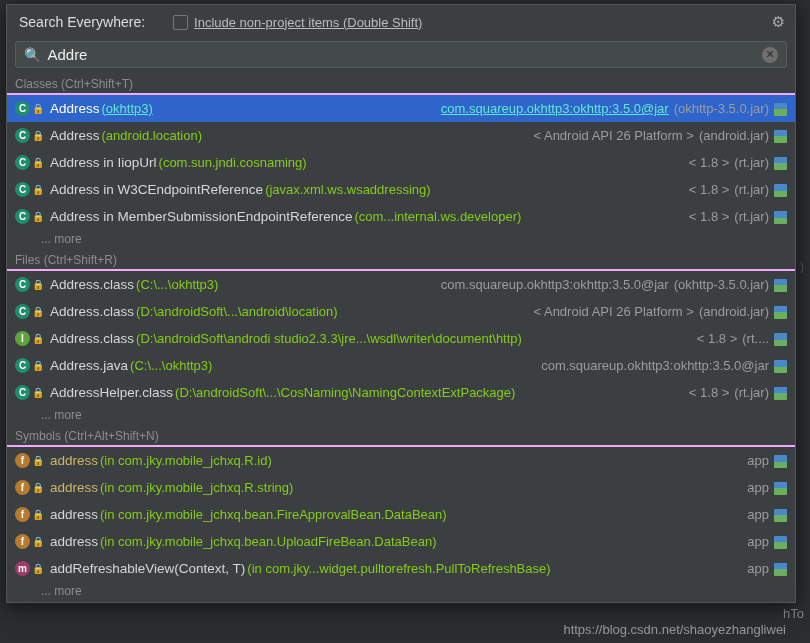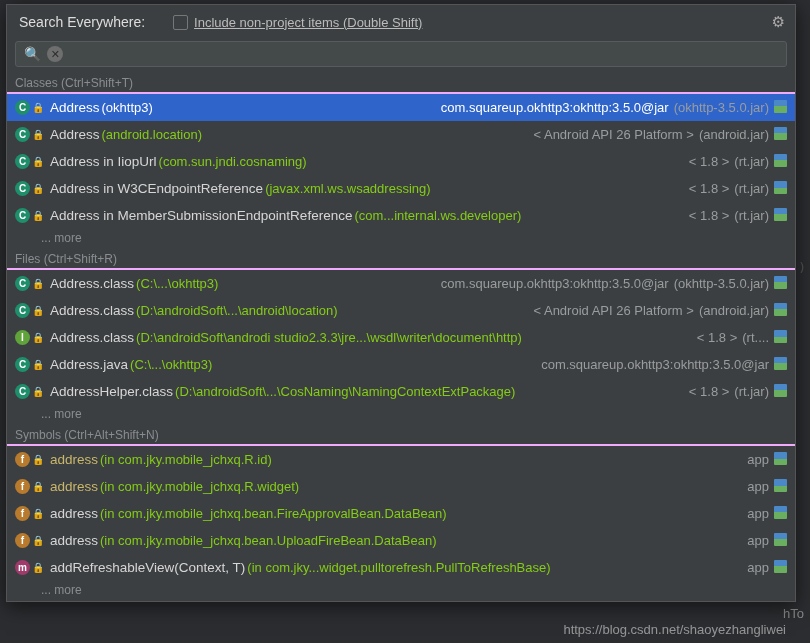--- a/index.html
+++ b/index.html
@@ -125,21 +125,21 @@
     align-items: center;
     padding: 4px 8px 4px 8px;
     height: 27px;
     white-space: nowrap;
     overflow: hidden;
   }
   .row.selected {
     background: #2f65ca;
     color: #fff;
   }
-  .row.selected .dim, .row.selected .right-dim { color: #ffffff; }
+  .row.selected .dim, .row.selected .right-dim { color: #5eead4; text-decoration: underline; }
   .row.selected .name { color: #fff; }
   .type-icon {
     width: 15px;
     height: 15px;
     border-radius: 50%;
     display: inline-flex;
     align-items: center;
     justify-content: center;
     font-size: 10px;
     font-weight: bold;
@@ -164,21 +164,21 @@
   }
   .name-yellow { color: #c9b76a; }
   .dim {
     color: #84cc16;
     font-size: 13px;
     margin-left: 2px;
   }
   .spacer { flex: 1; min-width: 6px; }
   .right {
     display: flex;
-    align-items: flex-start;
+    align-items: flex-end;
     gap: 5px;
     flex-shrink: 1;
     overflow: hidden;
   }
   .right-dim { color: #9a9c9e; font-size: 13px; white-space: nowrap; overflow: hidden; text-overflow: ellipsis; }
   .jar-label { color: #9a9c9e; font-size: 13px; }
   .src-icon {
     width: 13px;
     height: 13px;
     display: inline-block;
@@ -234,20 +234,21 @@
 
   <div class="popup-header">
     <span class="popup-title">Search Everywhere:</span>
     <span class="checkbox"></span>
     <span class="checkbox-label">Include non-project items (Double Shift)</span>
     <span class="gear-icon">⚙</span>
   </div>
 
   <div class="search-row">
     <span class="mag">🔍</span>
+    <input class="search-input" value="Addre" style="">
     <span class="clear-btn">✕</span>
   </div>
 
   <div class="section-header">Classes (Ctrl+Shift+T)</div>
   <div class="result-list" id="classes-list">
       <div class="row selected">
         <span class="type-icon type-c">C</span>
         <span class="lock-icon lock-green">🔒</span>
         <span class="name ">Address</span>
         <span class="dim"> (okhttp3)</span>
@@ -383,21 +384,21 @@
         <span class="spacer"></span>
         <span class="right">
           <span class="jar-label">app</span>
           <span class="src-icon"></span>
         </span>
       </div>
       <div class="row">
         <span class="type-icon type-f">f</span>
         <span class="lock-icon lock-green">🔒</span>
         <span class="name name-yellow">address</span>
-        <span class="dim"> (in com.jky.mobile_jchxq.R.widget)</span>
+        <span class="dim"> (in com.jky.mobile_jchxq.R.string)</span>
         <span class="spacer"></span>
         <span class="right">
           <span class="jar-label">app</span>
           <span class="src-icon"></span>
         </span>
       </div>
       <div class="row">
         <span class="type-icon type-f">f</span>
         <span class="lock-icon lock-orange">🔒</span>
         <span class="name ">address</span>

